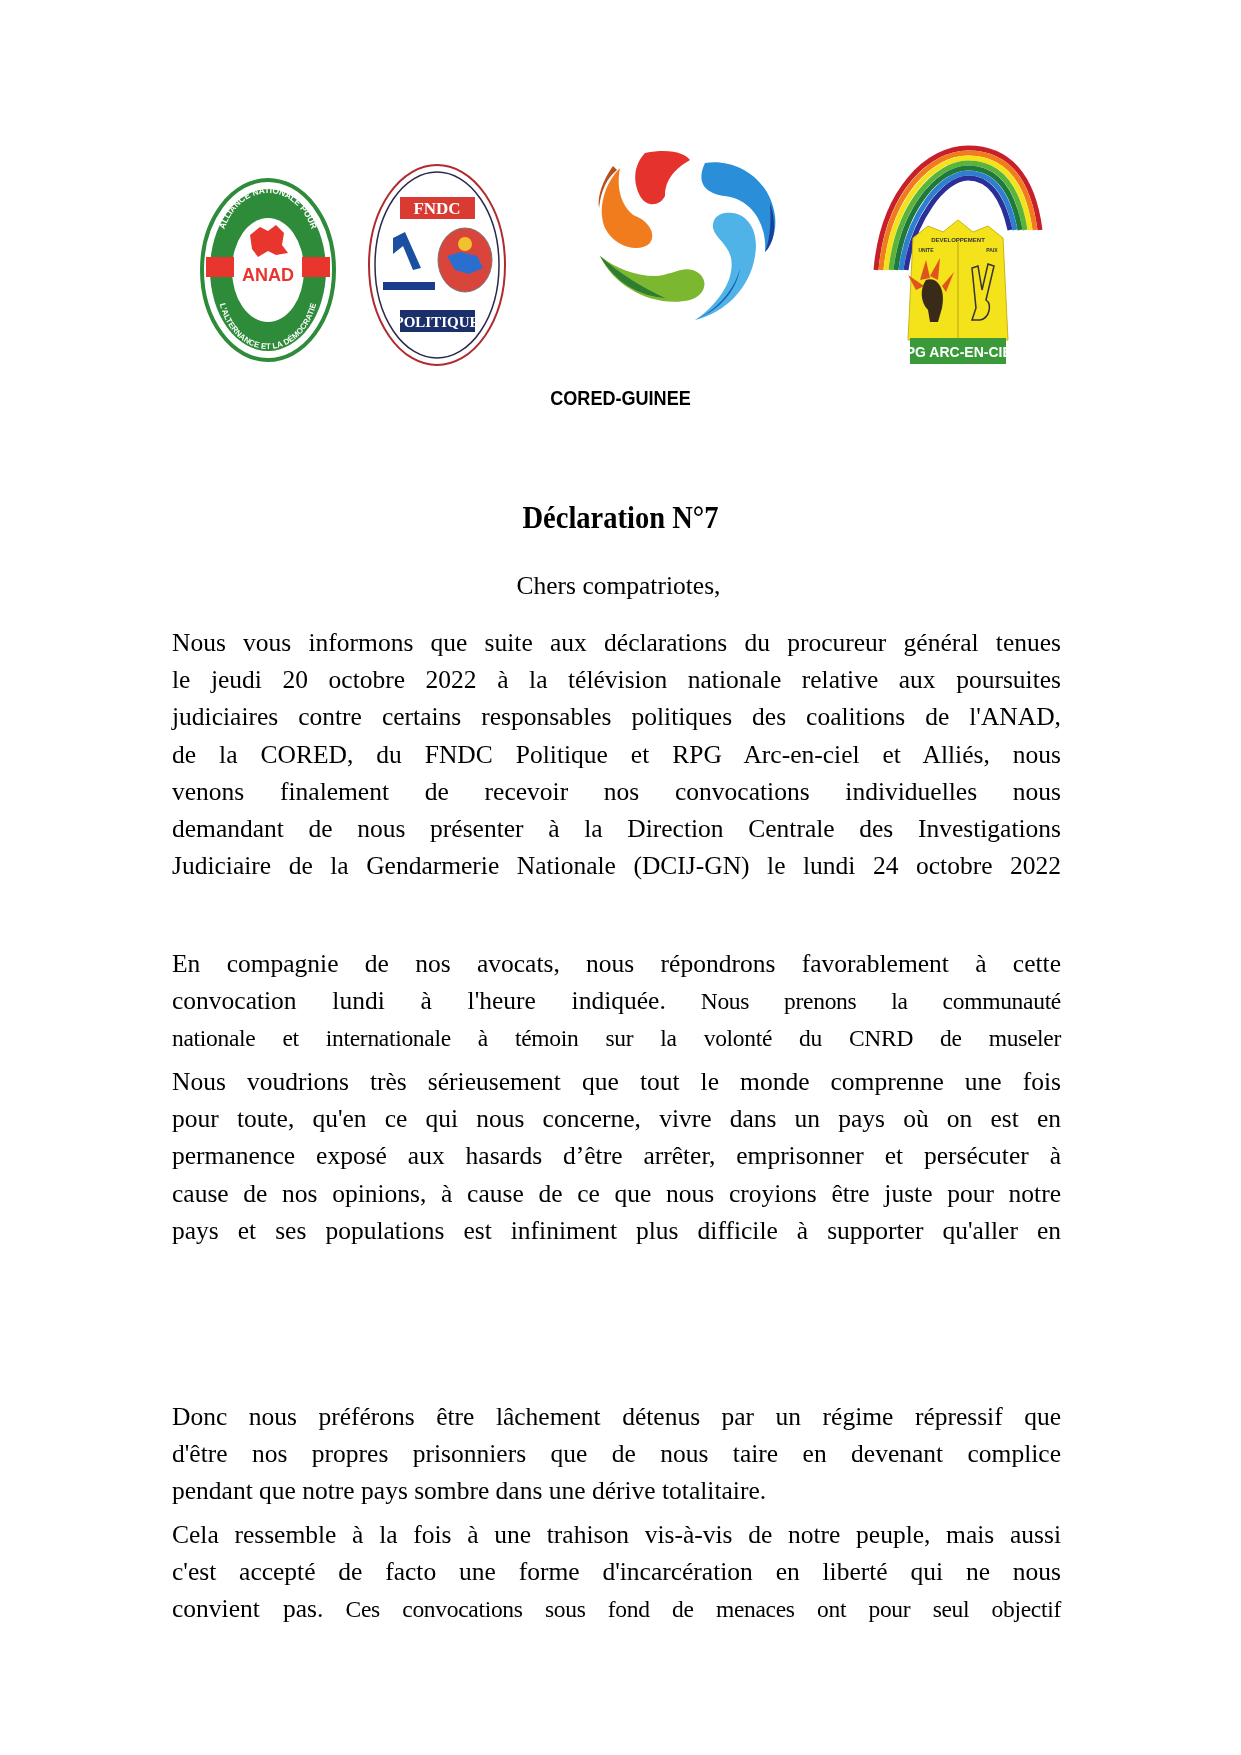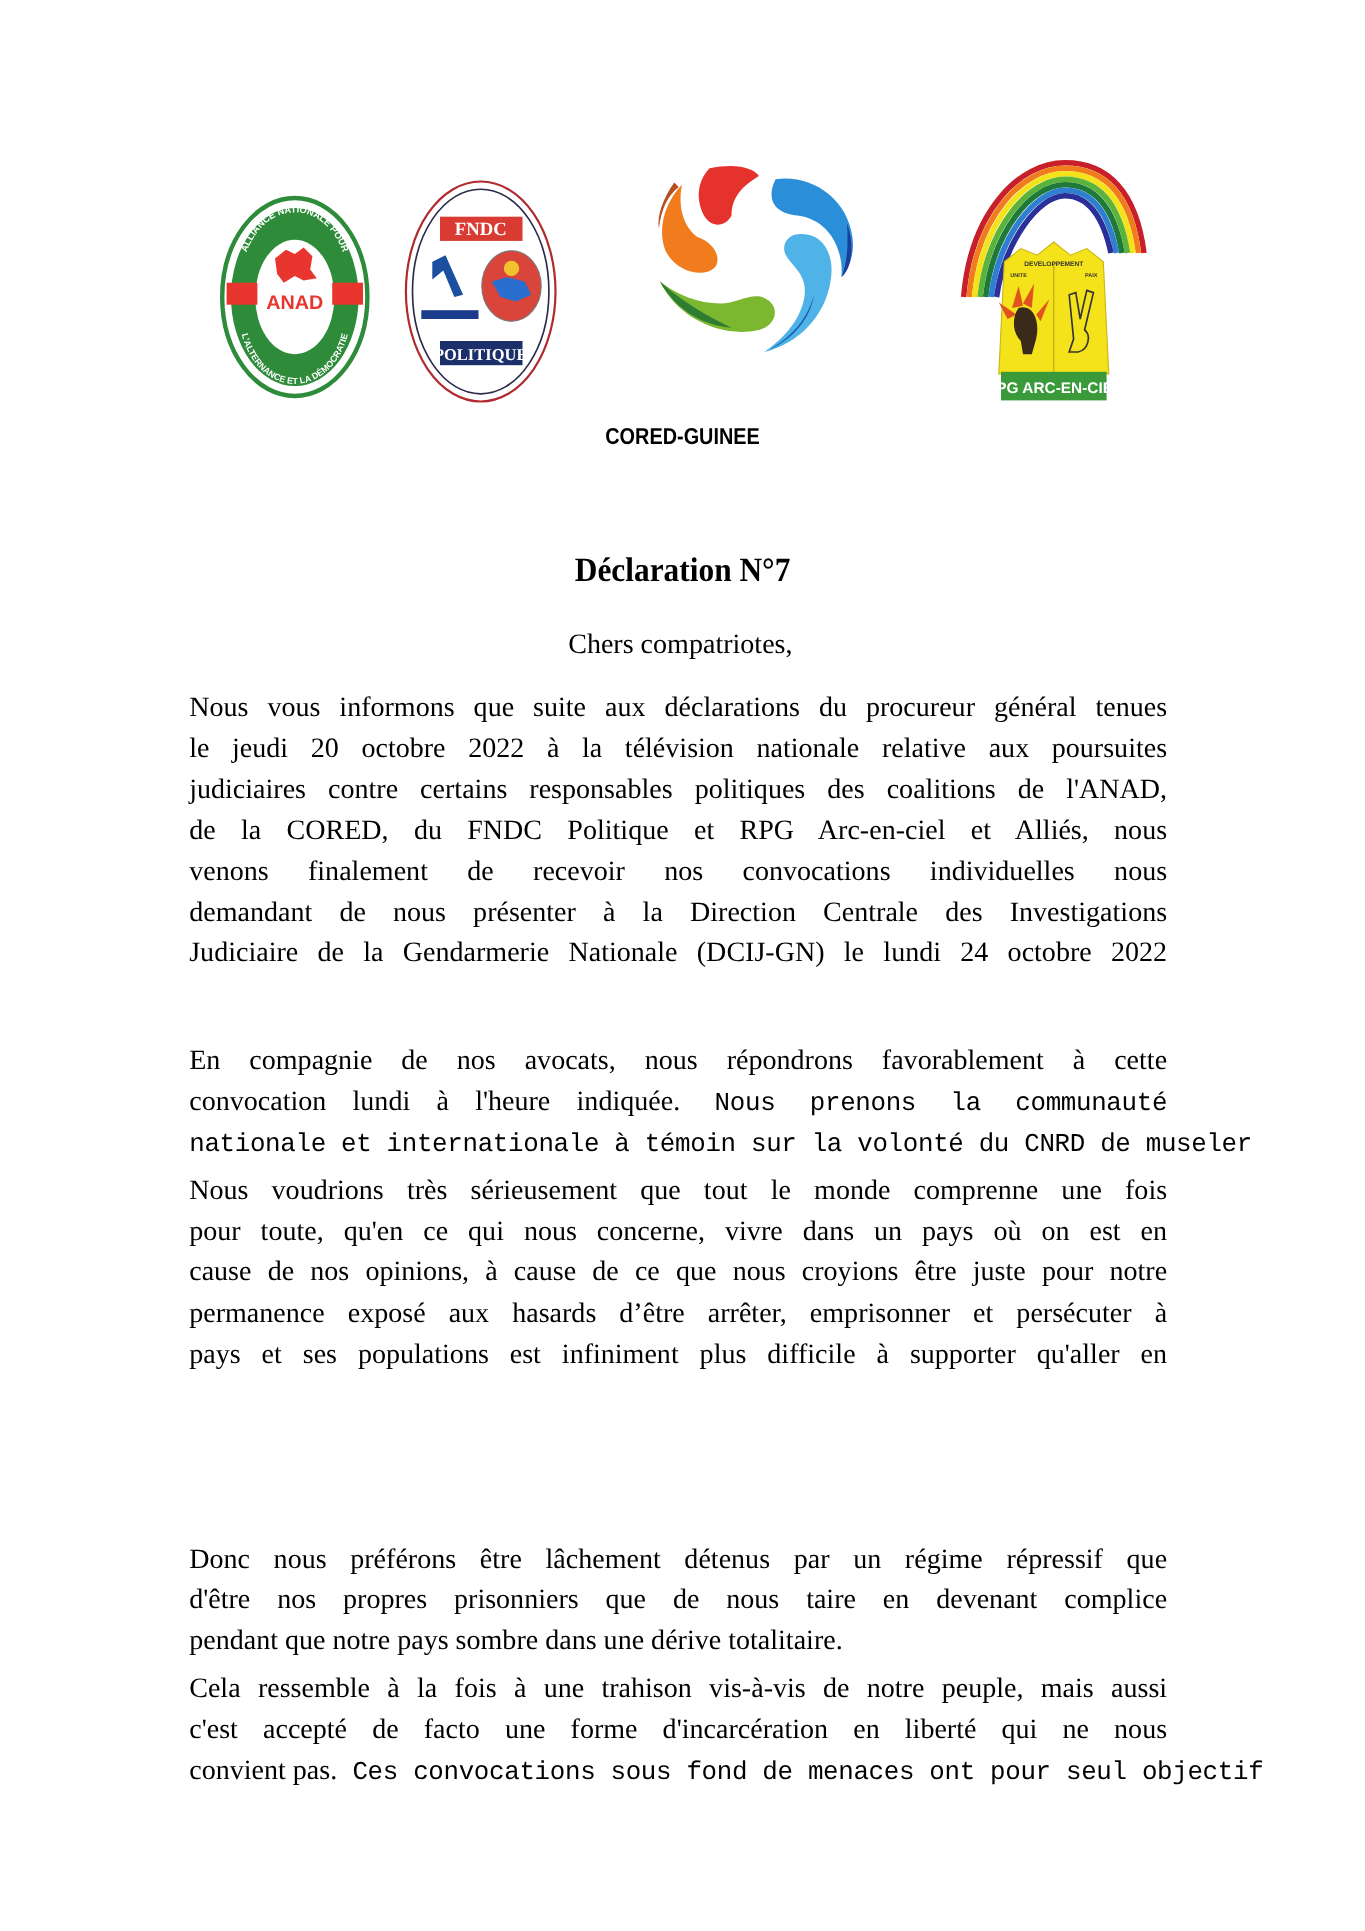--- a/index.html
+++ b/index.html
@@ -17,21 +17,21 @@
       font-family: "Liberation Serif", serif; font-weight: bold; font-size: 31px;
       transform: scaleX(0.92);
     }
     .body-text {
       position: absolute; left: 168px; width: 893px;
       font-family: "Liberation Serif", serif; font-size: 25.5px; line-height: 37.2px;
       text-align: justify;
     }
     .salutation { top: 567px; text-align: center; left: 172px; }
     .para { text-indent: 4px; }
-    .sans { font-family: Liberation Mono, monospace; font-size: 23.5px; letter-spacing: -0.3px; }
+    .sans { font-family: Liberation Serif, serif; font-size: 23.5px; letter-spacing: -0.3px; }
     .p1 { top: 624px; }
     .p2 { top: 945px; }
     .p3 { top: 1063px; }
     .p4 { top: 1378px; margin-top: 20px; }
     .p5 { top: 1516px; }
     .line { display: block; text-align: justify; text-align-last: justify; white-space: nowrap; }
     .line.last { text-align-last: left; }
   </style>
 </head>
 <body>
@@ -131,22 +131,22 @@
 
   <div class="body-text para p2">
     <span class="line">En compagnie de nos avocats, nous répondrons  favorablement à cette</span>
     <span class="line"><span>convocation lundi à l'heure indiquée.</span><span class="sans"> Nous prenons la communauté</span></span>
     <span class="line sans">nationale et internationale à témoin sur la volonté du CNRD de museler</span>
   </div>
 
   <div class="body-text para p3">
     <span class="line">Nous voudrions très sérieusement que tout le monde comprenne une fois</span>
     <span class="line">pour toute, qu'en ce qui nous concerne, vivre dans un pays où on est en</span>
+    <span class="line">permanence exposé aux hasards d’être arrêter, emprisonner et persécuter à</span>
     <span class="line">cause de nos opinions, à cause de ce que nous croyions  être juste pour notre</span>
-    <span class="line">permanence exposé aux hasards d’être arrêter, emprisonner et persécuter à</span>
     <span class="line">pays et ses populations est infiniment plus difficile à supporter qu'aller en</span>
   </div>
 
   <div class="body-text para p4">
     <span class="line">Donc nous préférons être lâchement détenus par un régime répressif que</span>
     <span class="line">d'être nos propres prisonniers que de nous taire en devenant complice</span>
     <span class="line last">pendant que notre pays sombre dans une dérive totalitaire.</span>
   </div>
 
   <div class="body-text para p5">

